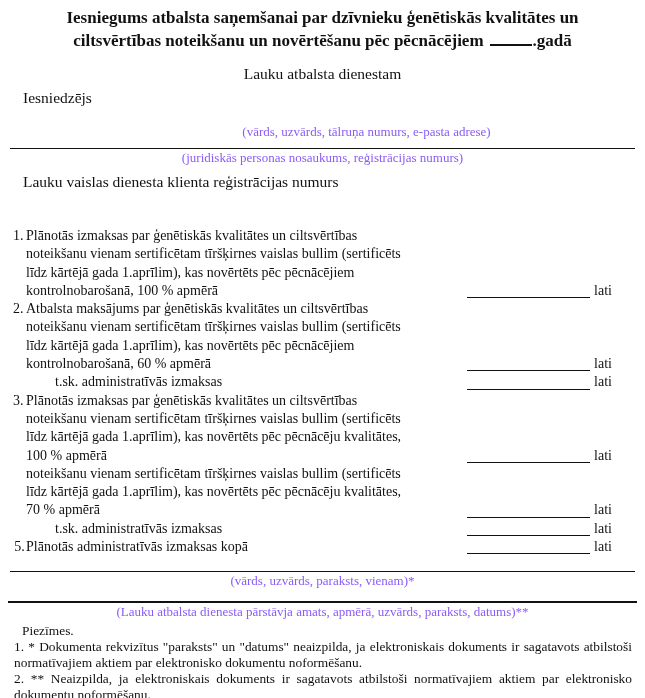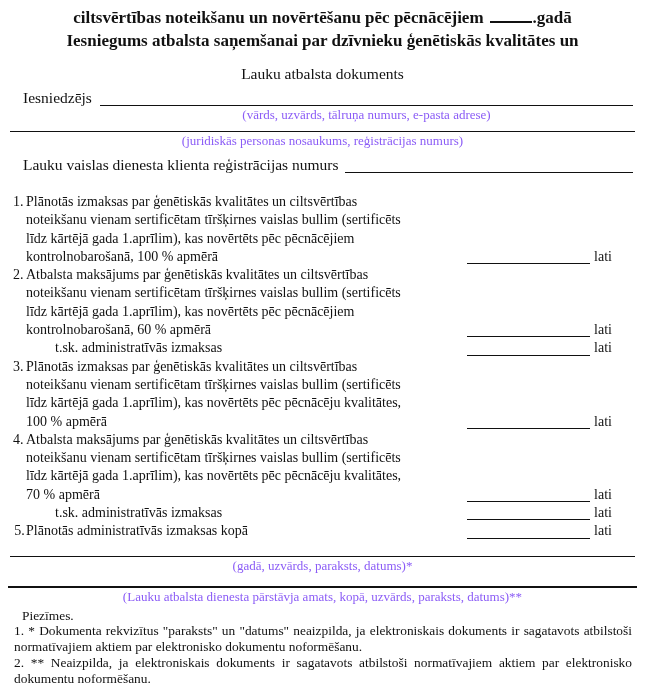--- a/index.html
+++ b/index.html
@@ -18,21 +18,21 @@
   .title .tline { white-space:nowrap; }
   .year-blank {
     display:inline-block; width:42px; height:13px;
     border-bottom:2px solid #111; margin:0 1px 0 6px;
   }
 
   
   .recipient { margin-top:13px; text-align:center; font-size:15.5px; line-height:18px; }
   .labeled-row {
     display:flex; align-items:baseline;
-    margin:5px 12px 0 23px; font-size:15.5px; line-height:19px;
+    margin:5px 12px 0 23px; font-size:15.5px; line-height:19px;flex-direction:column;
   }
   .fill-line {
     flex:1 1 auto; height:15px; border-bottom:1px solid #111;
     align-self:flex-end; margin:0 0 1px 8px;
   }
   .caption { font-size:13px; line-height:14px; color:#8b5cf6; }
   .caption.under-applicant { margin:1px 0 0 100px; width:533px; text-align:center; }
   .caption.centered { text-align:center; margin-top:2px; }
 
   .rule  { border:0; border-top:1.5px solid #111; margin:9px 10px 0 10px; height:0; }
@@ -61,25 +61,25 @@
   .notes { margin:4px 13px 0 14px; font-size:13.4px; line-height:15.8px; }
   .notes .heading { margin-left:8px; }
   .notes p { margin:0; text-align:justify; }
 </style>
 </head>
 <body>
 
 <div class="page">
 
   <div class="title">
+    <div class="tline">Iesniegums atbalsta saņemšanai par dzīvnieku ģenētiskās kvalitātes un</div>
     <div class="tline"><span>ciltsvērtības noteikšanu un novērtēšanu pēc pēcnācējiem</span><span class="year-blank"></span><span>.gadā</span></div>
-    <div class="tline">Iesniegums atbalsta saņemšanai par dzīvnieku ģenētiskās kvalitātes un</div>
   </div>
 
-  <div class="recipient">Lauku atbalsta dokuments</div>
+  <div class="recipient">Lauku atbalsta dienestam</div>
 
   <div class="labeled-row">
     <span>Iesniedzējs</span>
     <span class="fill-line"></span>
   </div>
   <div class="caption under-applicant">(vārds, uzvārds, tālruņa numurs, e-pasta adrese)</div>
 
   <div class="rule"></div>
   <div class="caption centered">(juridiskās personas nosaukums, reģistrācijas numurs)</div>
 
@@ -122,21 +122,20 @@
       <div class="iline cont">noteikšanu vienam sertificētam tīršķirnes vaislas bullim (sertificēts</div>
       <div class="iline cont">līdz kārtējā gada 1.aprīlim), kas novērtēts pēc pēcnācēju kvalitātes,</div>
       <div class="iline cont amt">
         <span class="ltext">100 % apmērā</span>
         <span class="blank"></span>
         <span class="lati">lati</span>
       </div>
     </div>
 
     <div class="item">
-      <div class="iline"><span class="num">4.</span><span>Atbalsta maksājums par ģenētiskās kvalitātes un ciltsvērtības</span></div>
       <div class="iline cont">noteikšanu vienam sertificētam tīršķirnes vaislas bullim (sertificēts</div>
       <div class="iline cont">līdz kārtējā gada 1.aprīlim), kas novērtēts pēc pēcnācēju kvalitātes,</div>
       <div class="iline cont amt">
         <span class="ltext">70 % apmērā</span>
         <span class="blank"></span>
         <span class="lati">lati</span>
       </div>
       <div class="iline tsk amt">
         <span class="ltext">t.sk. administratīvās izmaksas</span>
         <span class="blank"></span>
@@ -148,24 +147,24 @@
       <div class="iline amt">
         <span class="ltext"><span class="num">5.</span><span>Plānotās administratīvās izmaksas kopā</span></span>
         <span class="blank"></span>
         <span class="lati">lati</span>
       </div>
     </div>
 
   </div>
 
   <div class="rule sig"></div>
-  <div class="caption centered sig-caption">(gadā, uzvārds, paraksts, datums)*</div>
+  <div class="caption centered sig-caption">(vārds, uzvārds, paraksts, vienam)*</div>
 
   <div class="rule thick"></div>
-  <div class="caption centered">(Lauku atbalsta dienesta pārstāvja amats, kopā, uzvārds, paraksts, datums)**</div>
+  <div class="caption centered">(Lauku atbalsta dienesta pārstāvja amats, apmērā, uzvārds, paraksts, datums)**</div>
 
   <div class="notes">
     <div class="heading">Piezīmes.</div>
     <p>1. * Dokumenta rekvizītus "paraksts" un "datums" neaizpilda, ja elektroniskais dokuments ir sagatavots atbilstoši normatīvajiem aktiem par elektronisko dokumentu noformēšanu.</p>
     <p>2. ** Neaizpilda, ja elektroniskais dokuments ir sagatavots atbilstoši normatīvajiem aktiem par elektronisko dokumentu noformēšanu.</p>
   </div>
 
 </div>
 
 </body></html>

